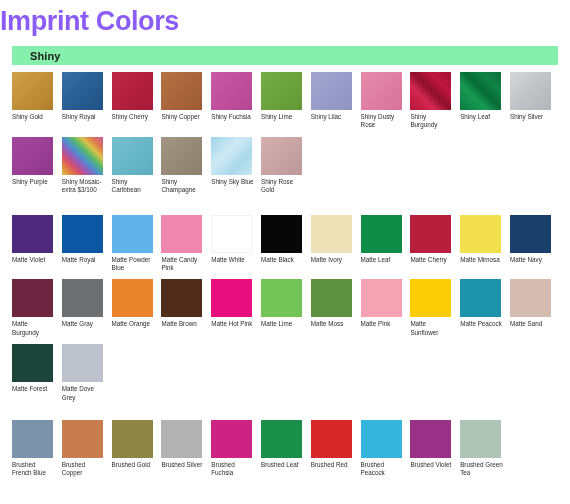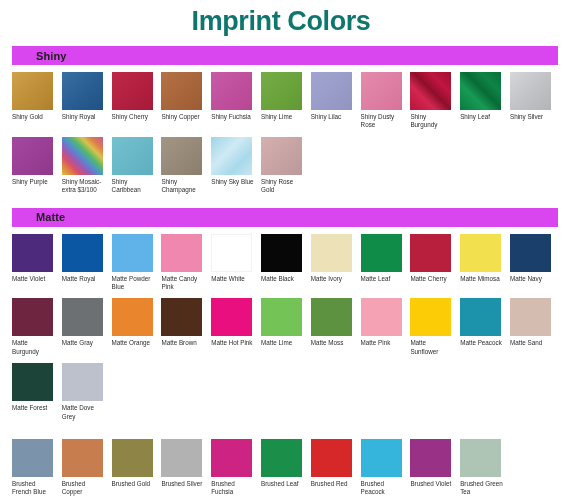--- a/index.html
+++ b/index.html
@@ -14,40 +14,40 @@
     font-family: "Liberation Sans", sans-serif;
     overflow: hidden;
   }
   .page {
     position: relative;
     width: 570px;
     height: 504px;
     box-sizing: border-box;
   }
   .page-title {
-    text-align: center;
+    text-align: left;
     font-family: "Liberation Sans", sans-serif;
     font-size: 27px;
     font-weight: bold;
     letter-spacing: -0.4px;
-    color: #0f766e;
+    color: #8b5cf6;
     padding-top: 6px;
     margin: 0 8px 10px 0;
     line-height: 30px;
   }
   .section {
     margin: 0;
   }
   .section-header {
     margin: 0 12px 0 12px;
-    background: #d946ef;
+    background: #86efac;
     height: 19px;
     display: flex;
     align-items: center;
-    padding-left: 24px;
+    padding-left: 18px;
     box-sizing: border-box;
   }
   .section-header-label {
     font-size: 11px;
     font-weight: bold;
     color: #1d1d1b;
     letter-spacing: 0.1px;
   }
   .swatch-grid {
     display: flex;
@@ -162,23 +162,20 @@
         <div class="swatch-cell">
           <span class="swatch-chip" style="background: linear-gradient(135deg, rgb(212, 176, 174) 0%, rgb(201, 165, 166) 45%, rgb(189, 152, 155) 100%);"></span>
           <div class="swatch-label">Shiny Rose Gold</div>
         </div>
       </div>
   </div>
 
   <div class="sec-gap"></div>
 
   <div class="section section-matte">
-    <div class="section-header">
-      <span class="section-header-label">Matte</span>
-    </div>
     <div class="swatch-grid">
         <div class="swatch-cell">
           <span class="swatch-chip" style="background: rgb(78, 42, 125);"></span>
           <div class="swatch-label">Matte Violet</div>
         </div>
         <div class="swatch-cell">
           <span class="swatch-chip" style="background: rgb(11, 87, 164);"></span>
           <div class="swatch-label">Matte Royal</div>
         </div>
         <div class="swatch-cell">

